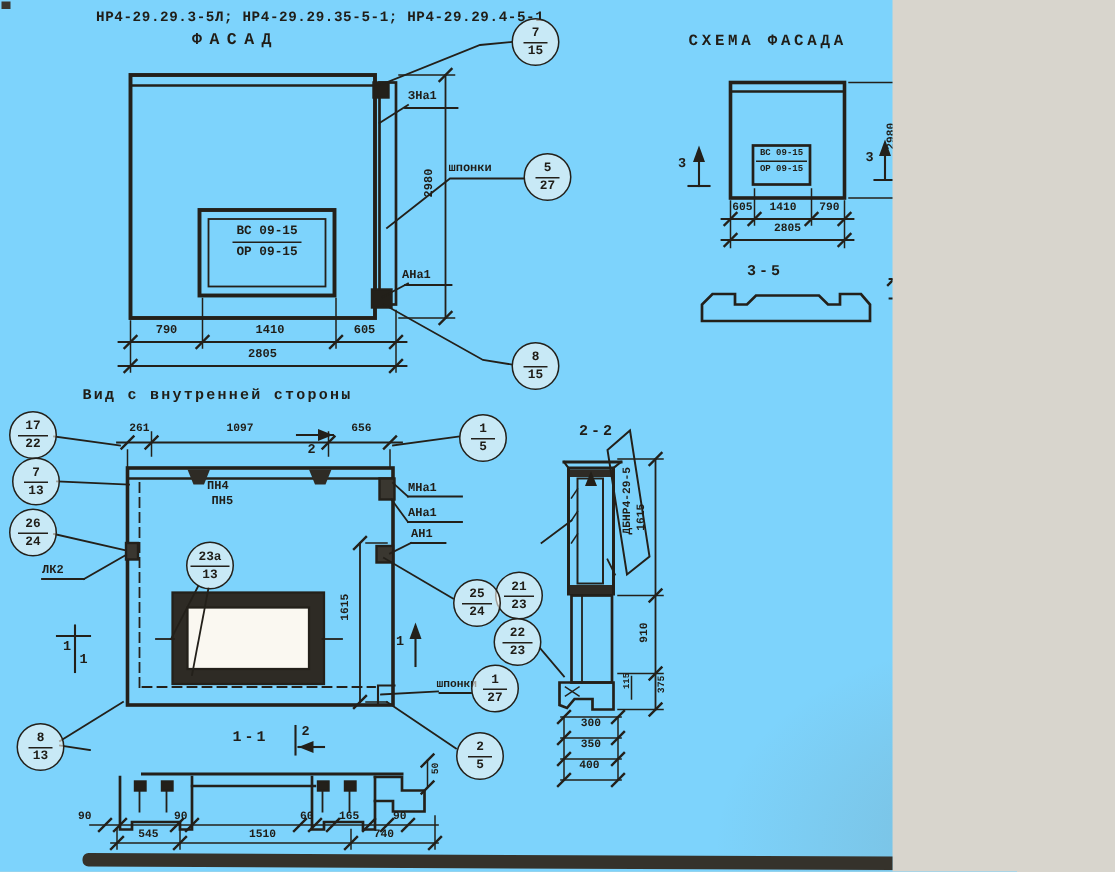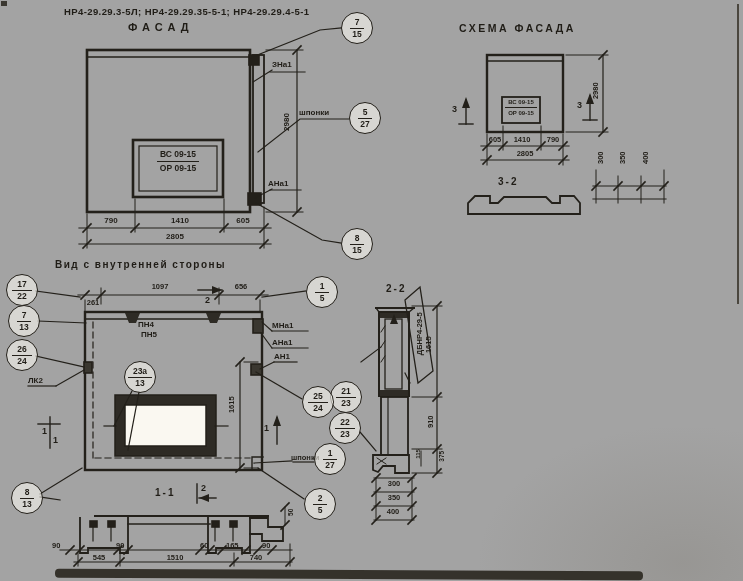--- a/index.html
+++ b/index.html
@@ -1,17 +1,17 @@
 <!DOCTYPE html>
 <html><head>
 <meta charset="utf-8">
 <style>
   html,body{margin:0;padding:0;}
   body{background:#d8d5cd;font-family:"Liberation Sans", sans-serif;}
-  .canvas{position:relative;width:743px;height:581px;background:#a3a3a3;overflow:hidden;color:#1d1b16;}
+  .canvas{position:relative;width:595px;height:581px;background:#7dd3fc;overflow:hidden;color:#1d1b16;font-family:Liberation Mono, monospace;}
   svg.lines{position:absolute;left:0;top:0;z-index:1;}
   .t{position:absolute;z-index:2;font-weight:bold;color:#201d17;white-space:nowrap;line-height:1;}
   .code{font-size:9.5px;letter-spacing:.4px;}
   .title{font-size:11px;letter-spacing:5px;}
   .title2{font-size:10.5px;letter-spacing:2.5px;}
   .title3{font-size:10px;letter-spacing:1.5px;}
   .sec{font-size:10px;letter-spacing:2px;}
   .dim{font-size:8px;}
   .dim7{font-size:7.5px;}
   .dim6{font-size:6.5px;}
@@ -317,27 +317,27 @@
     <span class="wl1">ВС 09-15</span>
     <span class="wl2">ОР 09-15</span>
   </div>
   <div class="t mk" style="left:452px;top:105px;">3</div>
   <div class="t mk" style="left:577px;top:101px;">3</div>
   <div class="t dim7 ctr" style="left:486px;top:136px;width:18px;">605</div>
   <div class="t dim7 ctr" style="left:508px;top:136px;width:28px;">1410</div>
   <div class="t dim7 ctr" style="left:542px;top:136px;width:22px;">790</div>
   <div class="t dim7 ctr" style="left:509px;top:150px;width:32px;">2805</div>
   <div class="t dim7 ctr vt" style="left:580px;top:87px;width:32px;">2980</div>
-  <div class="t sec" style="left:498px;top:177px;">3-2</div>
+  <div class="t sec" style="left:498px;top:177px;">3-5</div>
   <div class="t dim7 ctr vt" style="left:587px;top:154px;width:28px;">300</div>
   <div class="t dim7 ctr vt" style="left:609px;top:154px;width:28px;">350</div>
   <div class="t dim7 ctr vt" style="left:632px;top:154px;width:28px;">400</div>
 
   <div class="t title3" style="left:55px;top:260px;">Вид с внутренней стороны</div>
-  <div class="t dim7 ctr" style="left:83px;top:283px;width:20px;margin-top:16px;">261</div>
+  <div class="t dim7 ctr" style="left:83px;top:283px;width:20px;">261</div>
   <div class="t dim7 ctr" style="left:145px;top:283px;width:30px;">1097</div>
   <div class="t dim7 ctr" style="left:229px;top:283px;width:24px;">656</div>
   <div class="t mk" style="left:205px;top:296px;">2</div>
   <div class="t lbl" style="left:138px;top:321px;">ПН4</div>
   <div class="t lbl" style="left:141px;top:331px;">ПН5</div>
   <div class="t lbl" style="left:272px;top:322px;text-align:center;">МНа1</div>
   <div class="t lbl" style="left:272px;top:339px;">АНа1</div>
   <div class="t lbl" style="left:274px;top:353px;text-align:right;">АН1</div>
   <div class="t lbl" style="left:28px;top:377px;">ЛК2</div>
   <div class="t dim7" style="left:291px;top:454px;">шпонки</div>

